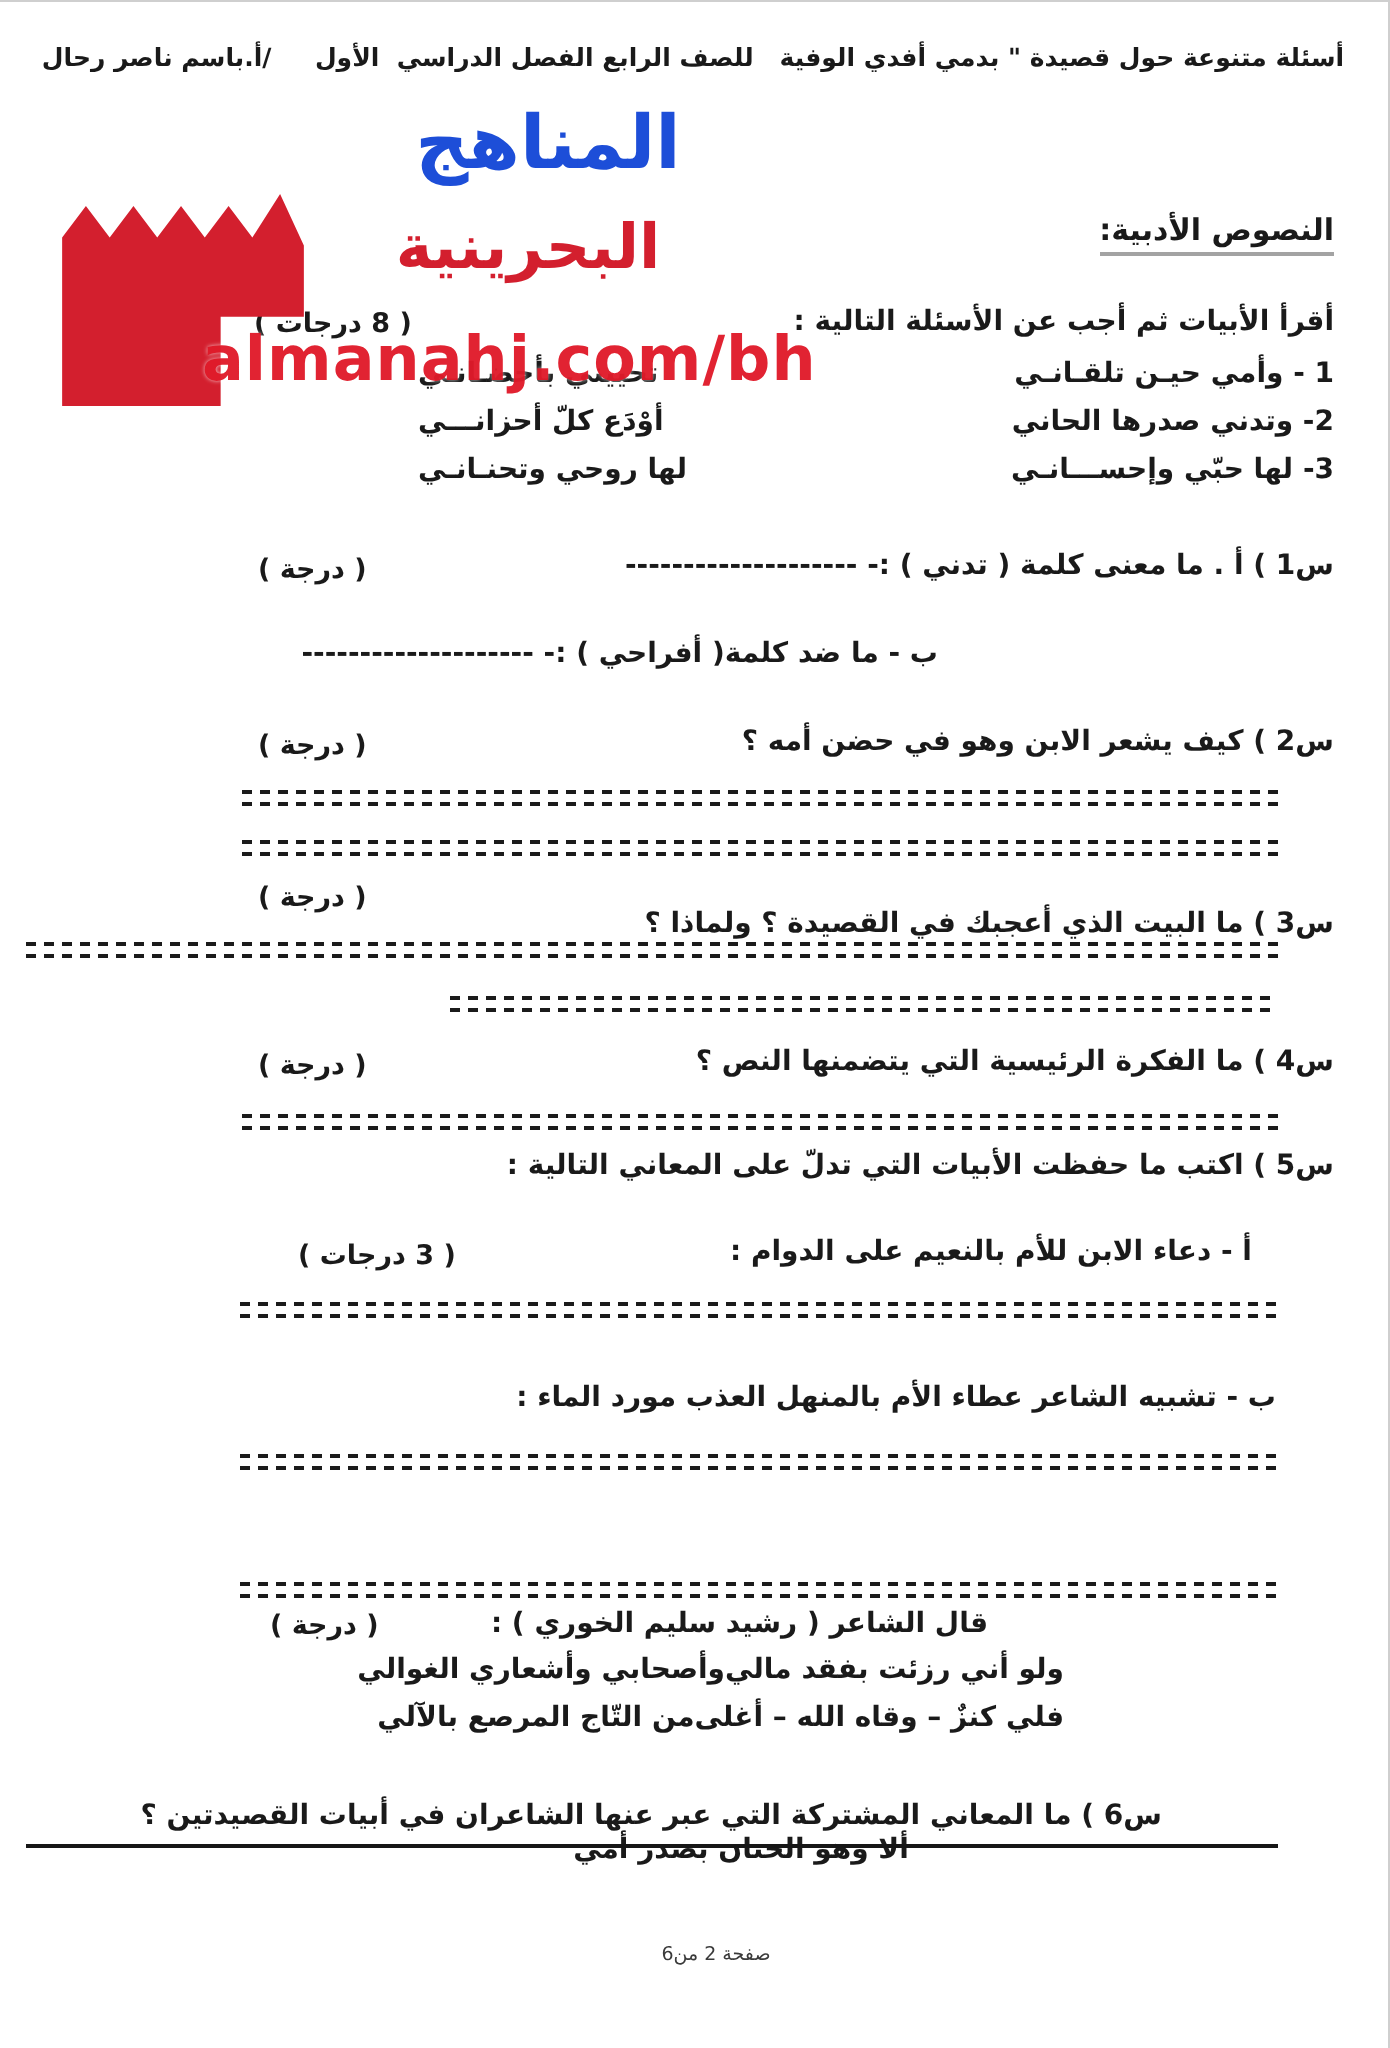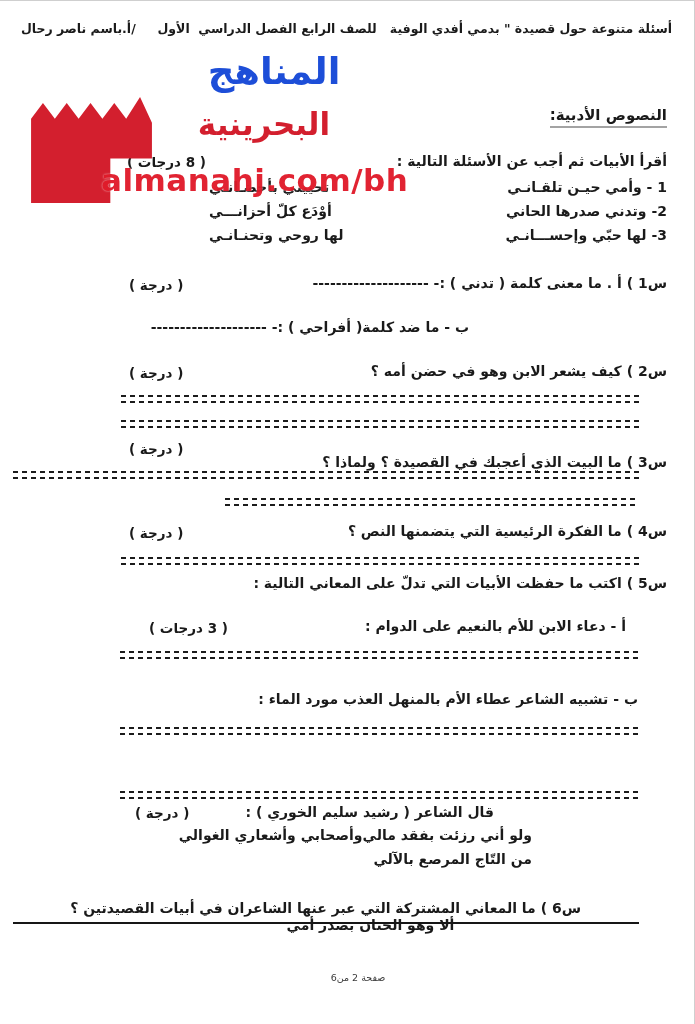--- a/index.html
+++ b/index.html
@@ -118,20 +118,21 @@
   <div class="abs dash" style="top:790px;left:121px;right:56px;"></div>
 
   <div class="abs q" style="top:803px;right:200px;">قال الشاعر ( رشيد سليم الخوري ) :</div>
   <div class="abs marks" style="top:804px;left:136px;">( درجة )</div>
 
   <div class="abs poem-row" style="top:826px;right:162px;left:210px;">
     <span>ولو أني رزئت بفقد مالي</span>
     <span>وأصحابي وأشعاري الغوالي</span>
   </div>
   <div class="abs poem-row" style="top:850px;right:162px;left:210px;">
+    <span>فلي كنزٌ – وقاه الله – أغلى</span>
     <span>من التّاج المرصع بالآلي</span>
   </div>
   <div class="abs center-line" style="top:916px;right:162px;left:210px;">ألا وهو الحنان بصدر أمي</div>
 
   <div class="abs q" style="top:899px;right:113px;">س6 ) ما المعاني المشتركة التي عبر عنها الشاعران في أبيات القصيدتين ؟</div>
   <div class="abs solid-line" style="top:921px;left:14px;right:55px;"></div>
 
   <div class="abs footer">صفحة 2 من6</div>
 
 </div>

